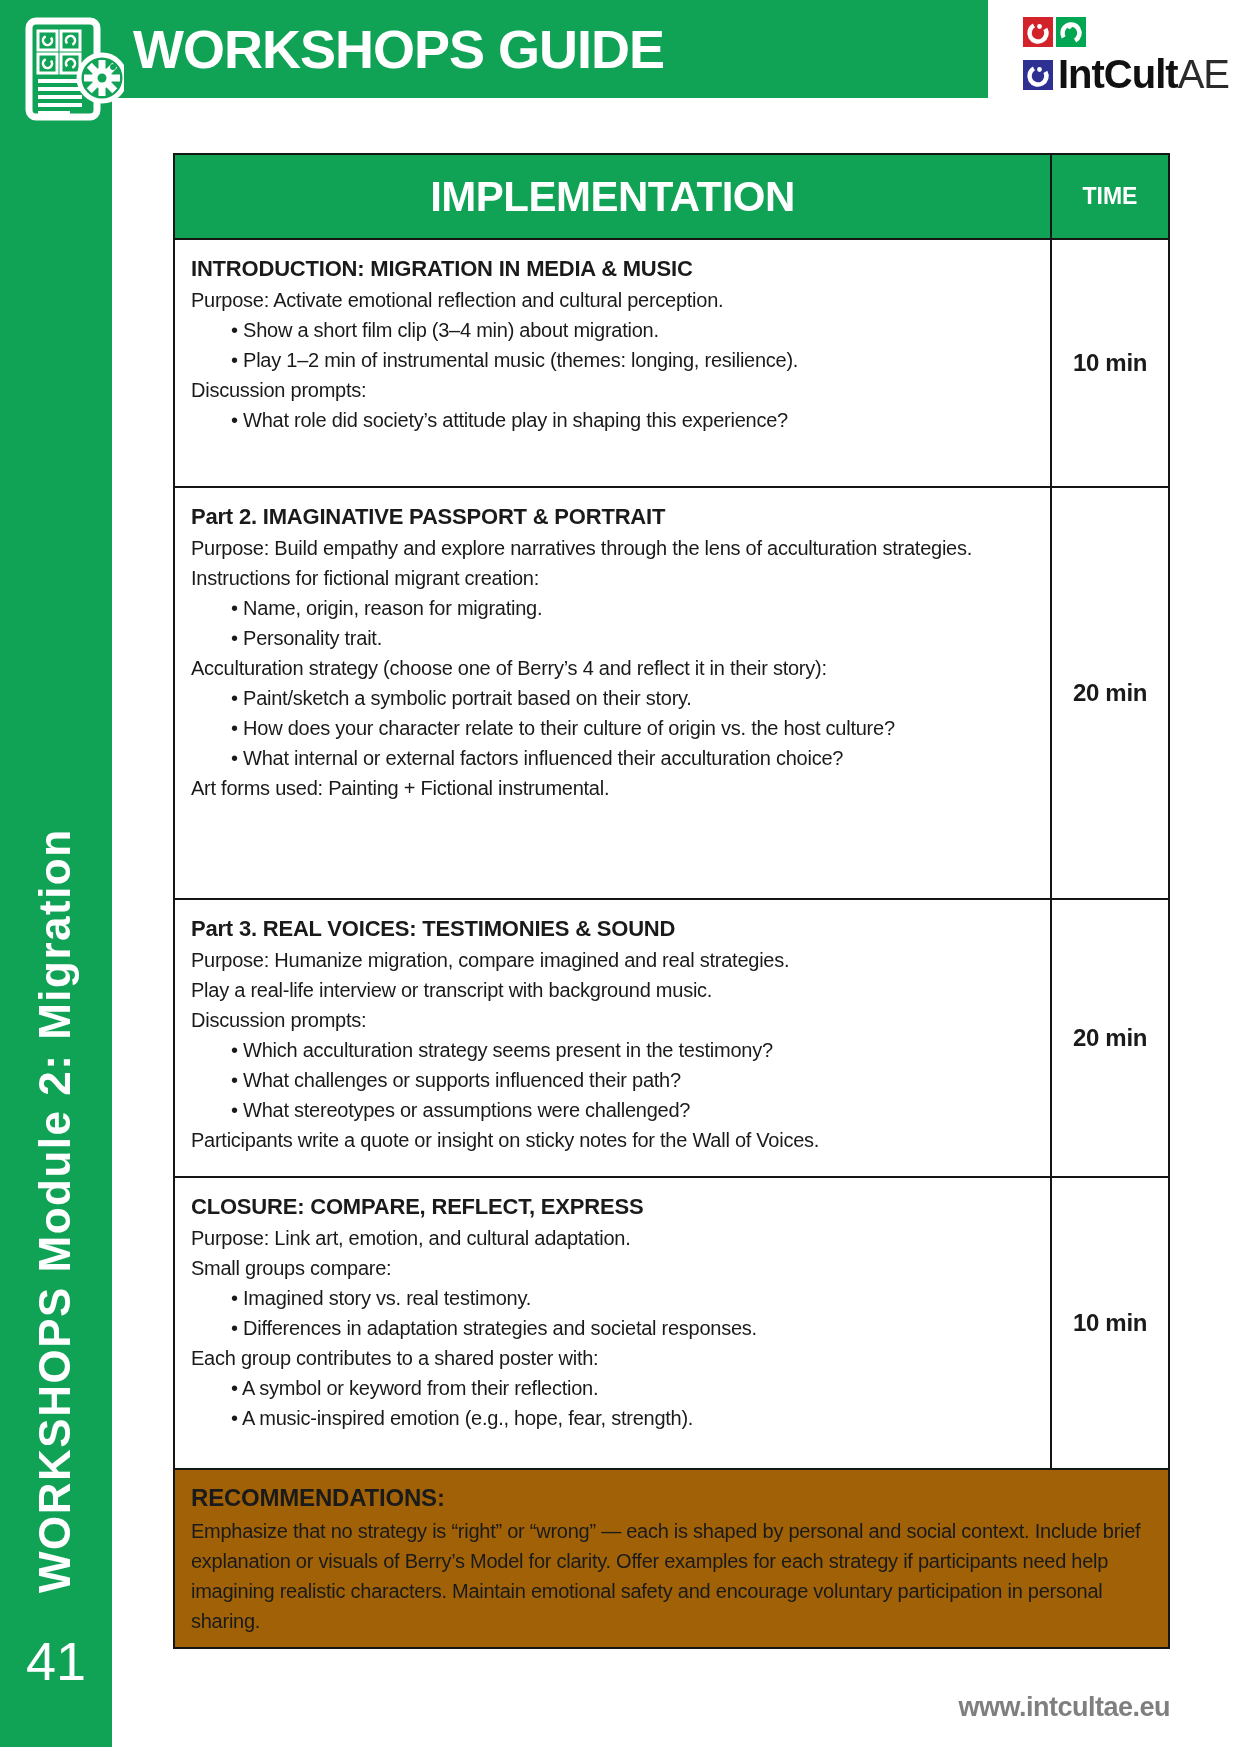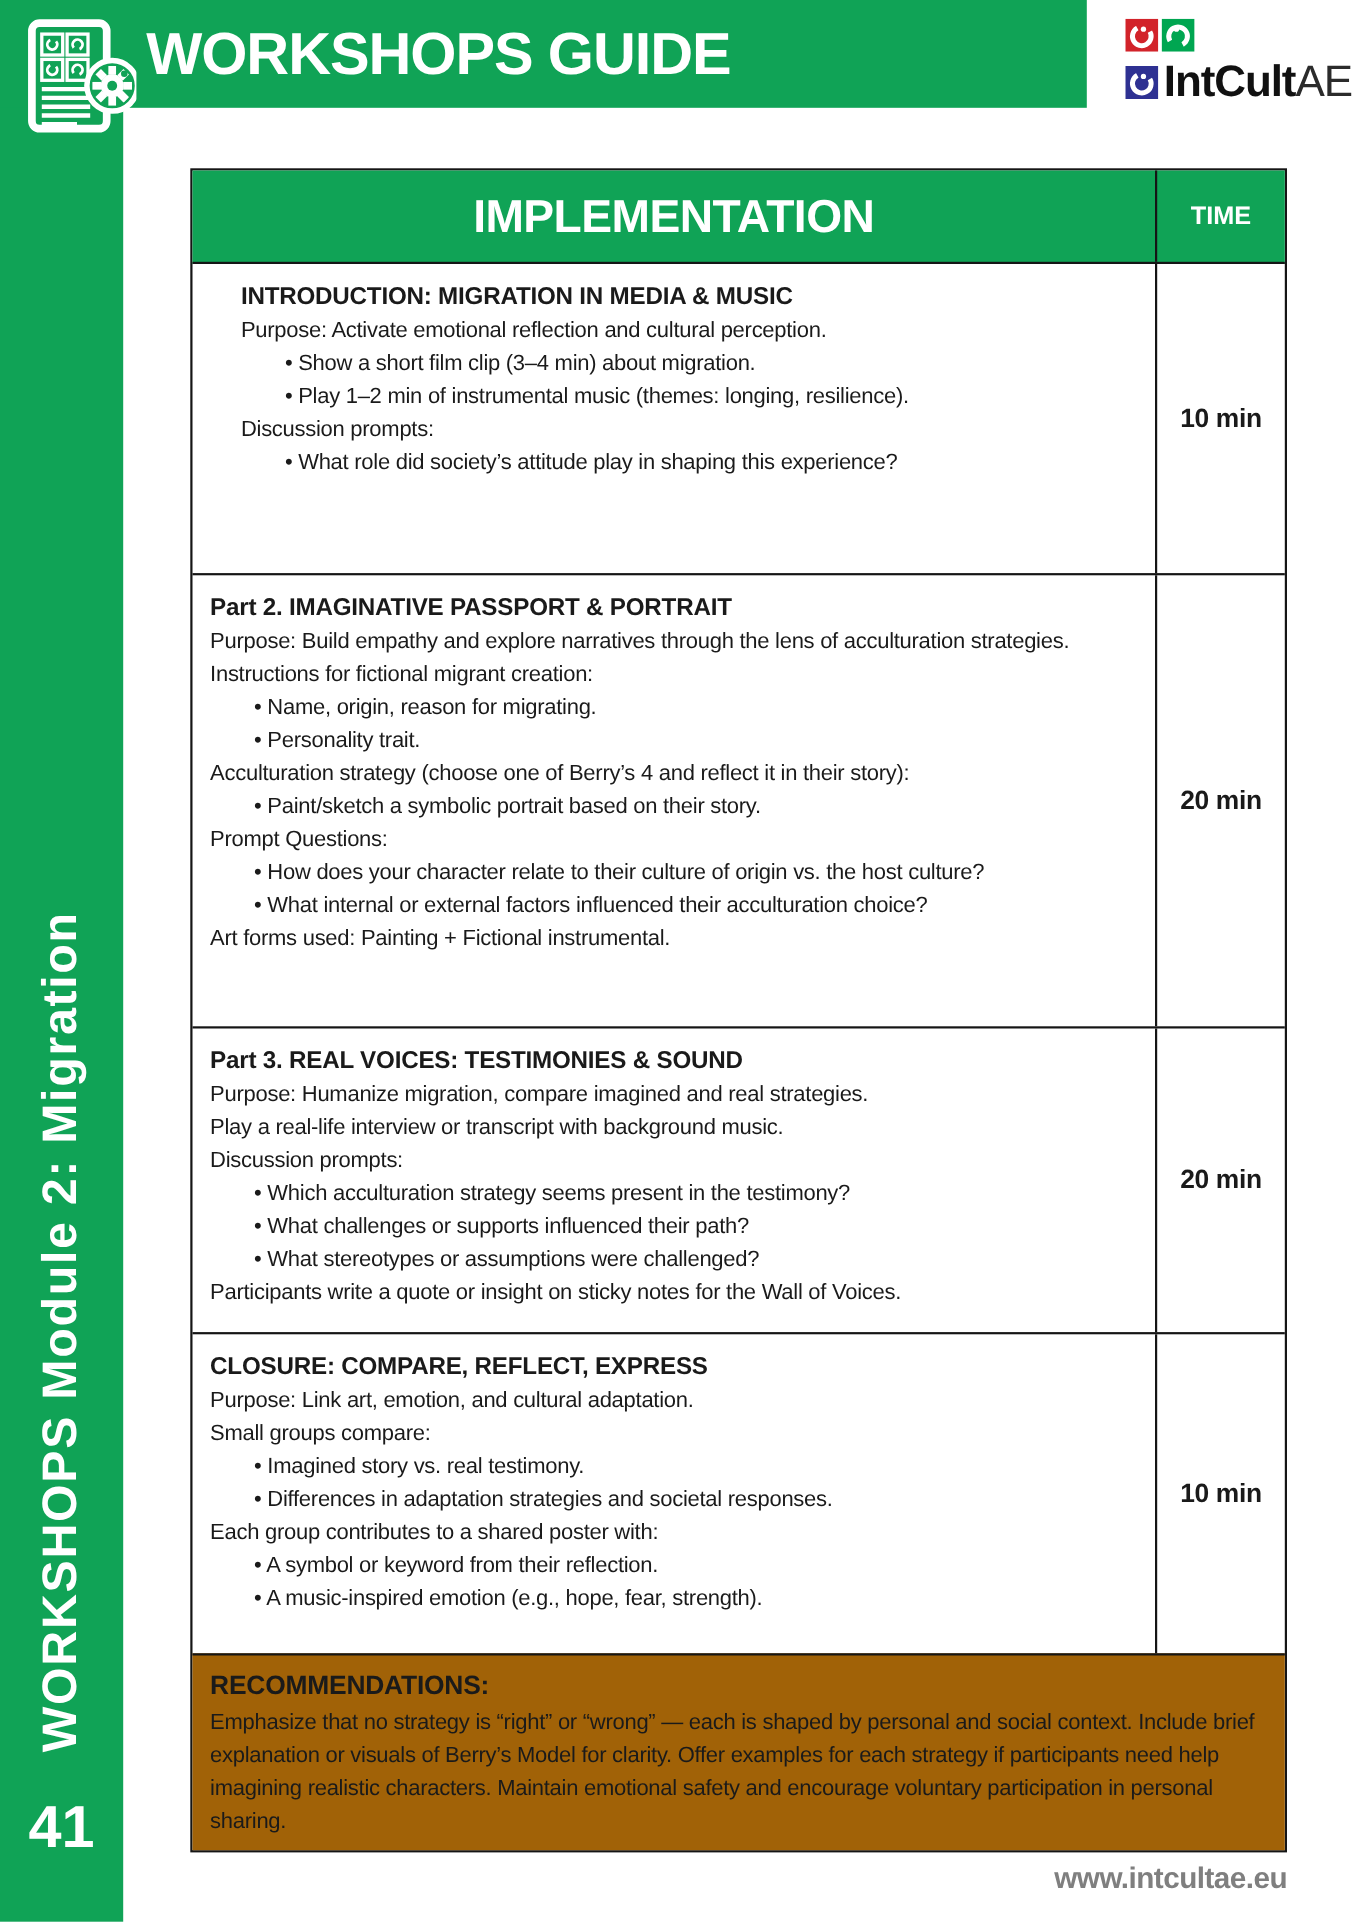--- a/index.html
+++ b/index.html
@@ -15,21 +15,21 @@
     position:absolute;left:133px;top:0;height:98px;display:flex;align-items:center;
     font-size:54px;font-weight:bold;color:#fff;letter-spacing:-1px;white-space:nowrap;
   }
   .vertical-label{
     position:absolute;left:30px;top:1593px;width:810px;height:46px;
     transform:rotate(-90deg);transform-origin:0 0;
     font-size:44px;font-weight:bold;color:#fff;letter-spacing:1.5px;white-space:nowrap;
   }
   .page-number{
     position:absolute;left:0;top:1630px;width:112px;text-align:center;
-    font-size:54px;font-weight:bold;color:#fff;
+    font-size:54px;font-weight:normal;color:#fff;
   }
   
   .doc-logo{position:absolute;left:20px;top:14px;}
   
   .brand{position:absolute;left:1023px;top:17px;}
   .brand-row{display:flex;gap:3px;}
   .brand-row.second{margin-top:12px;align-items:flex-end;}
   .brand-sq{width:30px;height:30px;display:block;}
   .brand-text{font-size:40px;line-height:31px;letter-spacing:-1px;white-space:nowrap;margin-left:2px;}
   .brand-bold{font-weight:bold;color:#111;}
@@ -39,21 +39,21 @@
     position:absolute;left:173px;top:153px;width:997px;
     border:2px solid #151515;box-sizing:border-box;background:#fff;
   }
   .t-header{display:flex;height:85px;background:#10A356;border-bottom:2px solid #151515;box-sizing:border-box;}
   .th-impl{flex:1;display:flex;align-items:center;justify-content:center;
     color:#fff;font-size:42px;font-weight:bold;letter-spacing:-0.5px;}
   .th-time{width:118px;border-left:2px solid #151515;display:flex;align-items:center;justify-content:center;
     color:#fff;font-size:23px;font-weight:bold;box-sizing:border-box;}
   .t-row{display:flex;box-sizing:border-box;}
   .t-row + .t-row{border-top:2px solid #151515;gap:20px;}
-  .row-0{height:281px;margin-left:28px;}
+  .row-0{height:246px;}
   .row-1{height:412px;}
   .row-2{height:278px;}
   .row-3{height:292px;}
   .cell-content{flex:1;padding:12px 8px 0 16px;overflow:hidden;}
   .cell-time{width:118px;border-left:2px solid #151515;display:flex;align-items:center;justify-content:center;box-sizing:border-box;}
   .time-text{font-size:24px;font-weight:bold;letter-spacing:-0.3px;}
   .row-title{font-size:22px;font-weight:bold;line-height:33px;letter-spacing:-0.2px;}
   .line{font-size:20px;line-height:30px;letter-spacing:-0.25px;}
   .line.b{padding-left:40px;}
   .line.b::before{content:"• ";}
@@ -169,21 +169,20 @@
       </div>
       <div class="t-row row-1">
         <div class="cell-content">
           <div class="row-title">Part 2. IMAGINATIVE PASSPORT &amp; PORTRAIT</div>
           <div class="line p">Purpose: Build empathy and explore narratives through the lens of acculturation strategies.</div>
           <div class="line p">Instructions for fictional migrant creation:</div>
           <div class="line b">Name, origin, reason for migrating.</div>
           <div class="line b">Personality trait.</div>
           <div class="line p">Acculturation strategy (choose one of Berry’s 4 and reflect it in their story):</div>
           <div class="line b">Paint/sketch a symbolic portrait based on their story.</div>
-          <div class="line p">Prompt Questions:</div>
           <div class="line b">How does your character relate to their culture of origin vs. the host culture?</div>
           <div class="line b">What internal or external factors influenced their acculturation choice?</div>
           <div class="line p">Art forms used: Painting + Fictional instrumental.</div>
         </div>
         <div class="cell-time">
           <span class="time-text">20 min</span>
         </div>
       </div>
       <div class="t-row row-2">
         <div class="cell-content">

